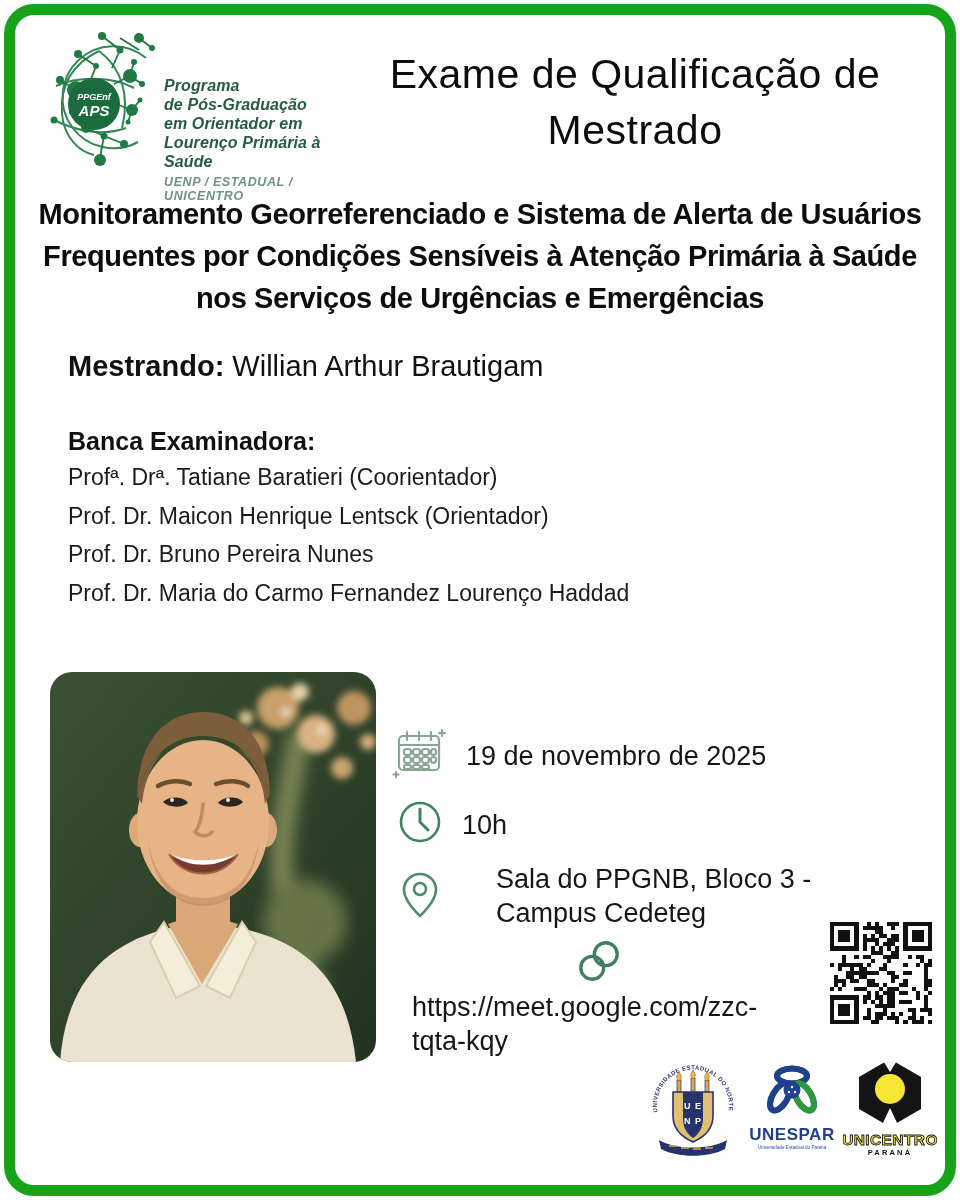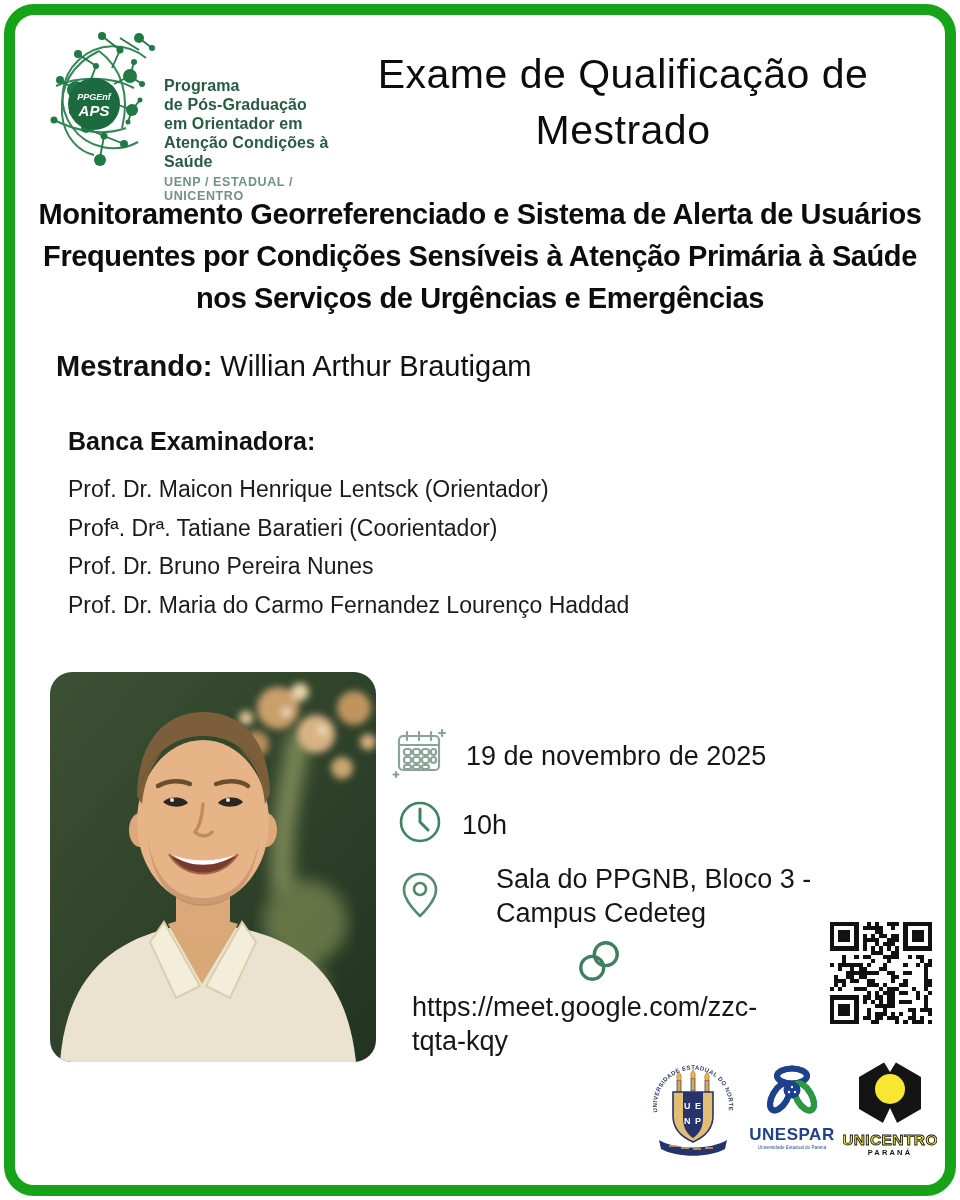--- a/index.html
+++ b/index.html
@@ -3,36 +3,36 @@
 <meta charset="utf-8">
 <style>
   * { margin:0; padding:0; box-sizing:border-box; }
   body { background:#ffffff; font-family:"Liberation Sans", sans-serif; color:#141414; }
   .poster { position:relative; width:960px; height:1200px; background:#fff; overflow:hidden; }
   .frame { position:absolute; inset:4px; border:11px solid #17a317; border-radius:30px; pointer-events:none; }
 
   
   .logo-block { position:absolute; left:42px; top:24px; width:310px; display:flex; }
   .globe { width:118px; height:152px; flex:0 0 auto; }
-  .logo-text { margin-top:52px; margin-left:4px; }
+  .logo-text { margin-top:52px; margin-left:4px;font-style:italic; }
   .logo-text .ln { font-size:16px; font-weight:bold; color:#265d41; line-height:19px; letter-spacing:.1px; }
   .logo-text .unis { margin-top:4px; font-size:12.5px; font-weight:bold; color:#6f947f; letter-spacing:.6px; }
 
-  .page-title { position:absolute; left:328px; top:46px; width:590px; text-align:center;
+  .page-title { position:absolute; left:340px; top:46px; width:590px; text-align:center;
     font-size:41px; font-weight:400; letter-spacing:.5px; line-height:56px; color:#0c0c0c; }
 
   
   .thesis { position:absolute; left:34px; top:193px; width:892px; text-align:center;
     font-size:29px; font-weight:bold; letter-spacing:-.4px; line-height:42px; color:#0c0c0c; }
 
   
-  .student { position:absolute; left:56px; top:350px; font-size:29px; color:#111; }
+  .student { position:absolute; left:68px; top:350px; font-size:29px; color:#111; }
   .student b { font-weight:bold; }
   .committee { position:absolute; left:68px; top:427px; }
-  .committee .label { font-size:25px; font-weight:bold; margin-bottom:14px; color:#111; }
+  .committee .label { font-size:25px; font-weight:bold; margin-bottom:2px; color:#111; }
   .committee .member { font-size:23px; line-height:38.5px; color:#1b1b1b; }
 
   
   .photo { position:absolute; left:50px; top:672px; width:326px; height:390px;
     border-radius:22px; overflow:hidden; }
   .photo svg { display:block; width:100%; height:100%; }
 
   
   .detail-row { position:absolute; display:flex; align-items:center; }
   .detail-row .dicon { flex:0 0 auto; }
@@ -111,34 +111,34 @@
           <circle cx="86" cy="98" r="2.5"></circle>
       </g>
       <circle cx="52" cy="80" r="26" fill="#1c6b3e"></circle>
       <text x="52" y="76" text-anchor="middle" font-size="9" font-weight="bold" font-style="italic" fill="#ffffff">PPGEnf</text>
       <text x="52" y="92" text-anchor="middle" font-size="15" font-weight="bold" font-style="italic" fill="#ffffff">APS</text>
     </svg>
     <div class="logo-text">
       <div class="ln">Programa</div>
       <div class="ln">de Pós-Graduação</div>
       <div class="ln">em Orientador em</div>
-      <div class="ln">Atenção Condições à Saúde</div>
+      <div class="ln">Lourenço Primária à Saúde</div>
       <div class="unis">UENP / ESTADUAL / UNICENTRO</div>
     </div>
   </div>
 
   <h1 class="page-title">Exame de Qualificação de Mestrado</h1>
   <h2 class="thesis">Monitoramento Georreferenciado e Sistema de Alerta de Usuários Frequentes por Condições Sensíveis à Atenção Primária à Saúde nos Serviços de Urgências e Emergências</h2>
 
   <p class="student"><b>Mestrando:</b> <span>Willian Arthur Brautigam</span></p>
 
   <div class="committee">
     <p class="label">Banca Examinadora:</p>
+    <p class="member">Profª. Drª. Tatiane Baratieri (Coorientador)</p>
     <p class="member">Prof. Dr. Maicon Henrique Lentsck (Orientador)</p>
-    <p class="member">Profª. Drª. Tatiane Baratieri (Coorientador)</p>
     <p class="member">Prof. Dr. Bruno Pereira Nunes</p>
     <p class="member">Prof. Dr. Maria do Carmo Fernandez Lourenço Haddad</p>
   </div>
 
   <div class="photo">
     <svg viewBox="0 0 326 390" preserveAspectRatio="xMidYMid slice">
       <defs>
         <linearGradient id="pbg" x1="0" y1="0" x2="1" y2="1">
           <stop offset="0" stop-color="#3c5134"></stop>
             <stop offset="1" stop-color="#223420"></stop>

